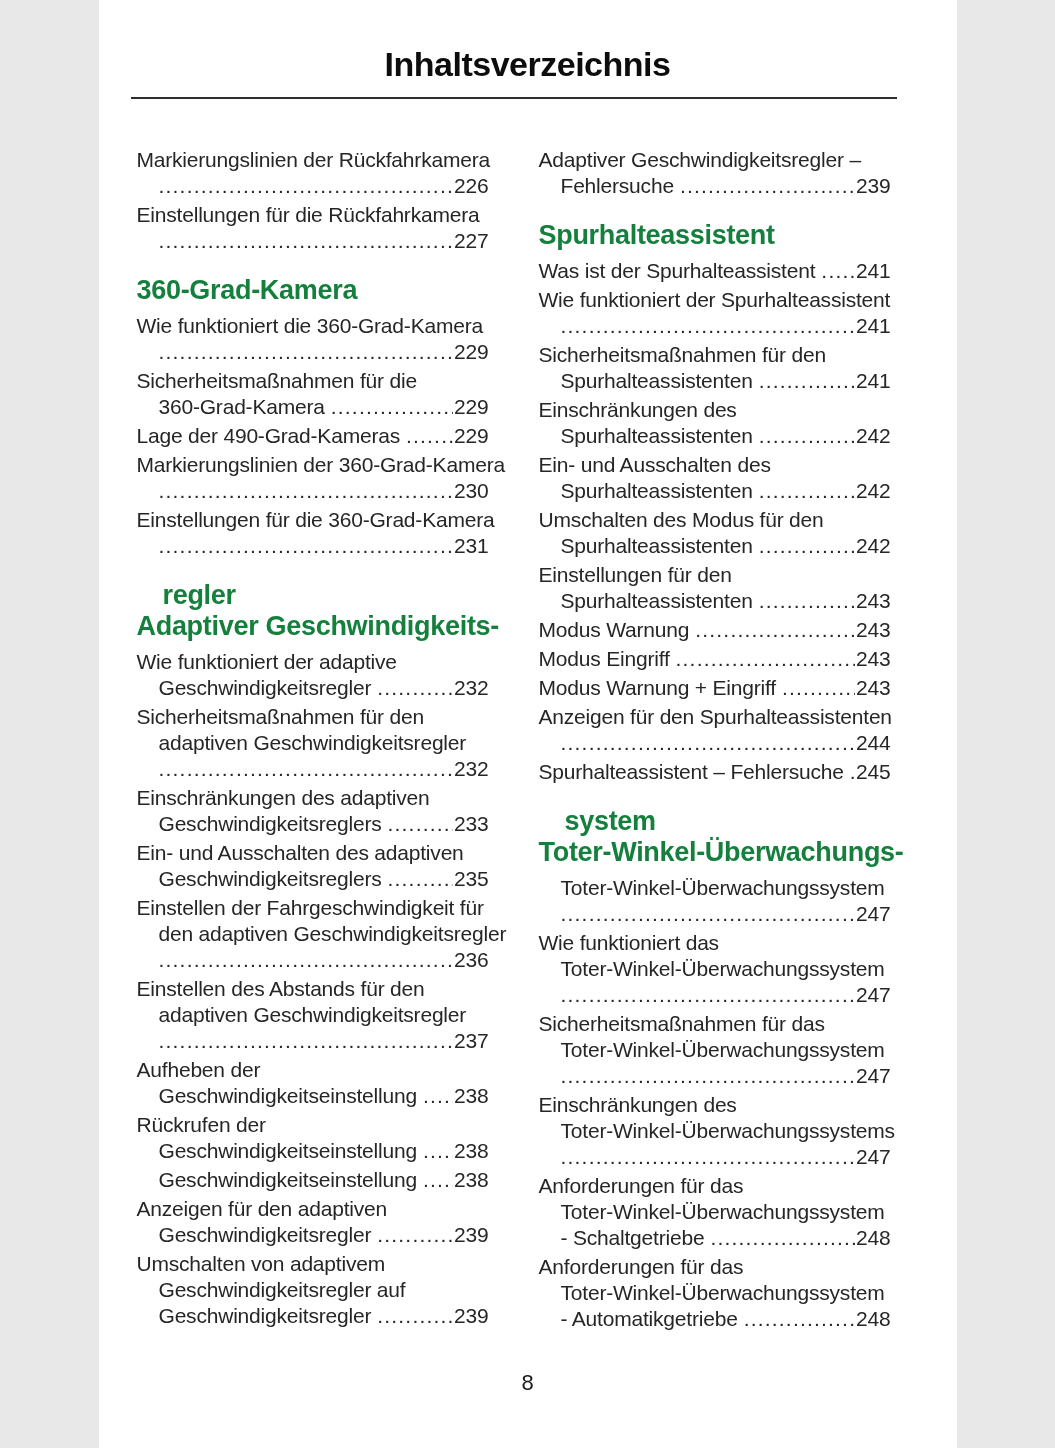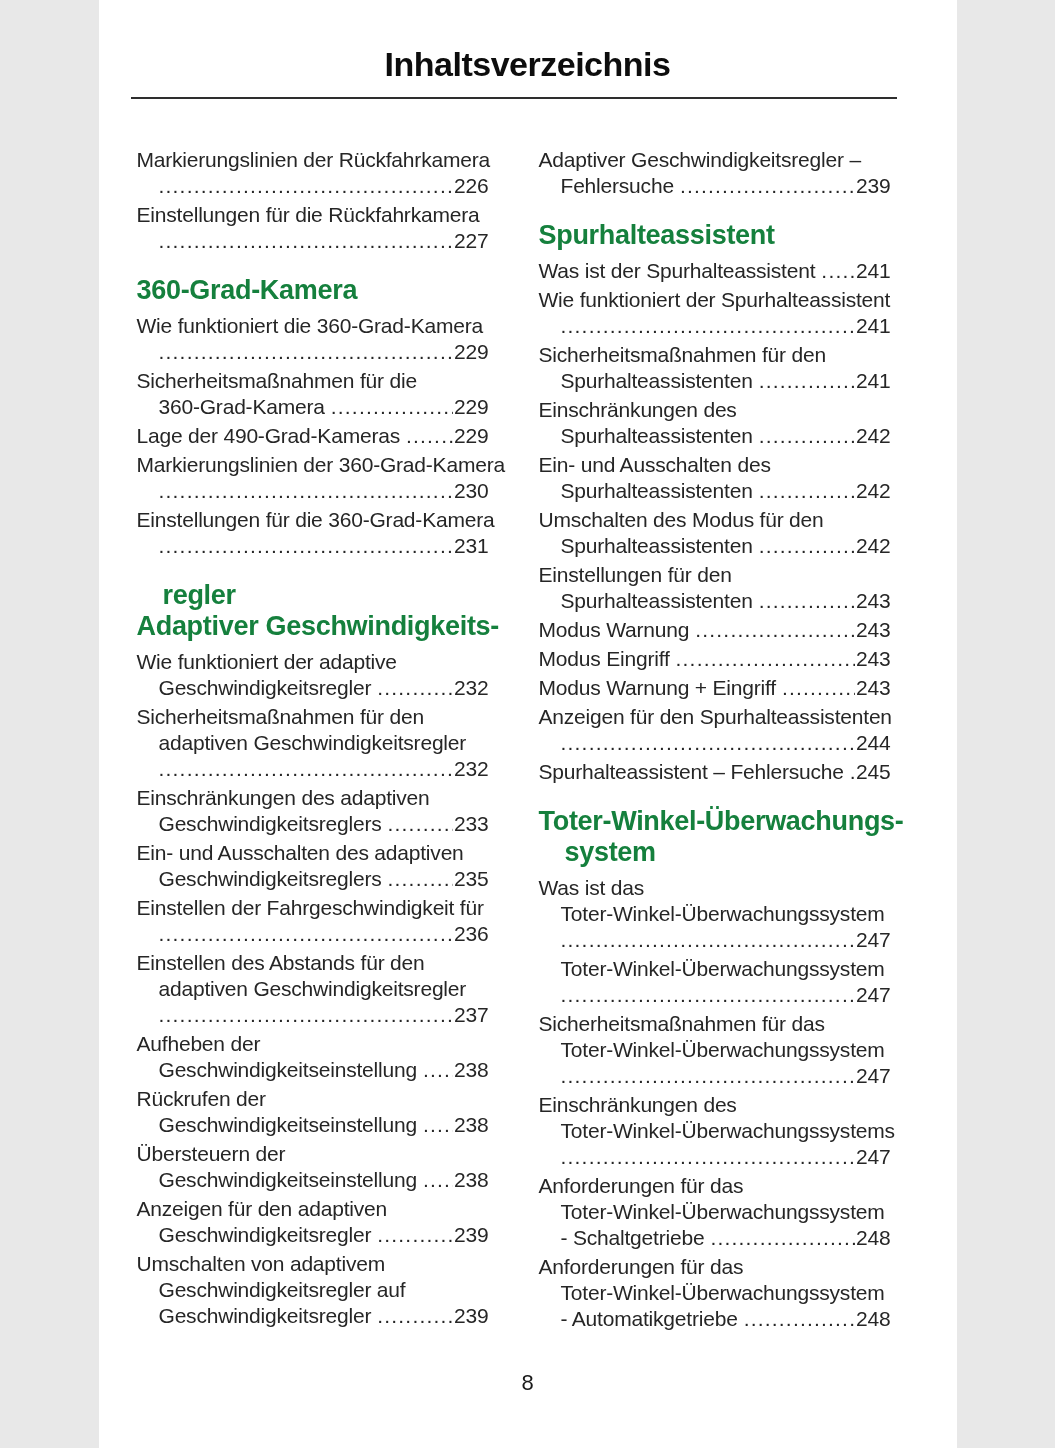--- a/index.html
+++ b/index.html
@@ -205,20 +205,21 @@
         <div class="toc-entry">
           <div class="line">Ein- und Ausschalten des adaptiven</div>
           <div class="line lastline indent">
             <span class="ltext">Geschwindigkeitsreglers</span>
             <span class="leader"></span>
             <span class="pagenum">235</span>
           </div>
         </div>
         <div class="toc-entry">
           <div class="line">Einstellen der Fahrgeschwindigkeit für</div>
+          <div class="line indent">den adaptiven Geschwindigkeitsregler</div>
           <div class="line lastline indent">
             <span class="ltext"></span>
             <span class="leader"></span>
             <span class="pagenum">236</span>
           </div>
         </div>
         <div class="toc-entry">
           <div class="line">Einstellen des Abstands für den</div>
           <div class="line indent">adaptiven Geschwindigkeitsregler</div>
           <div class="line lastline indent">
@@ -237,21 +238,20 @@
         </div>
         <div class="toc-entry">
           <div class="line">Rückrufen der</div>
           <div class="line lastline indent">
             <span class="ltext">Geschwindigkeitseinstellung</span>
             <span class="leader"></span>
             <span class="pagenum">238</span>
           </div>
         </div>
         <div class="toc-entry">
-          <div class="line">Übersteuern der</div>
           <div class="line lastline indent">
             <span class="ltext">Geschwindigkeitseinstellung</span>
             <span class="leader"></span>
             <span class="pagenum">238</span>
           </div>
         </div>
         <div class="toc-entry">
           <div class="line">Anzeigen für den adaptiven</div>
           <div class="line lastline indent">
             <span class="ltext">Geschwindigkeitsregler</span>
@@ -366,33 +366,33 @@
           </div>
         </div>
         <div class="toc-entry">
           <div class="line lastline">
             <span class="ltext">Spurhalteassistent – Fehlersuche</span>
             <span class="leader"></span>
             <span class="pagenum">245</span>
           </div>
         </div>
         <div class="toc-heading">
+          <div class="hline indent">system</div>
           <div class="hline">Toter-Winkel-Überwachungs-</div>
-          <div class="hline indent">system</div>
-        </div>
-        <div class="toc-entry">
-          <div class="line">Was ist das</div>
+        </div>
+        <div class="toc-entry">
           <div class="line indent">Toter-Winkel-Überwachungssystem</div>
           <div class="line lastline indent">
             <span class="ltext"></span>
             <span class="leader"></span>
             <span class="pagenum">247</span>
           </div>
         </div>
         <div class="toc-entry">
+          <div class="line">Wie funktioniert das</div>
           <div class="line indent">Toter-Winkel-Überwachungssystem</div>
           <div class="line lastline indent">
             <span class="ltext"></span>
             <span class="leader"></span>
             <span class="pagenum">247</span>
           </div>
         </div>
         <div class="toc-entry">
           <div class="line">Sicherheitsmaßnahmen für das</div>
           <div class="line indent">Toter-Winkel-Überwachungssystem</div>

